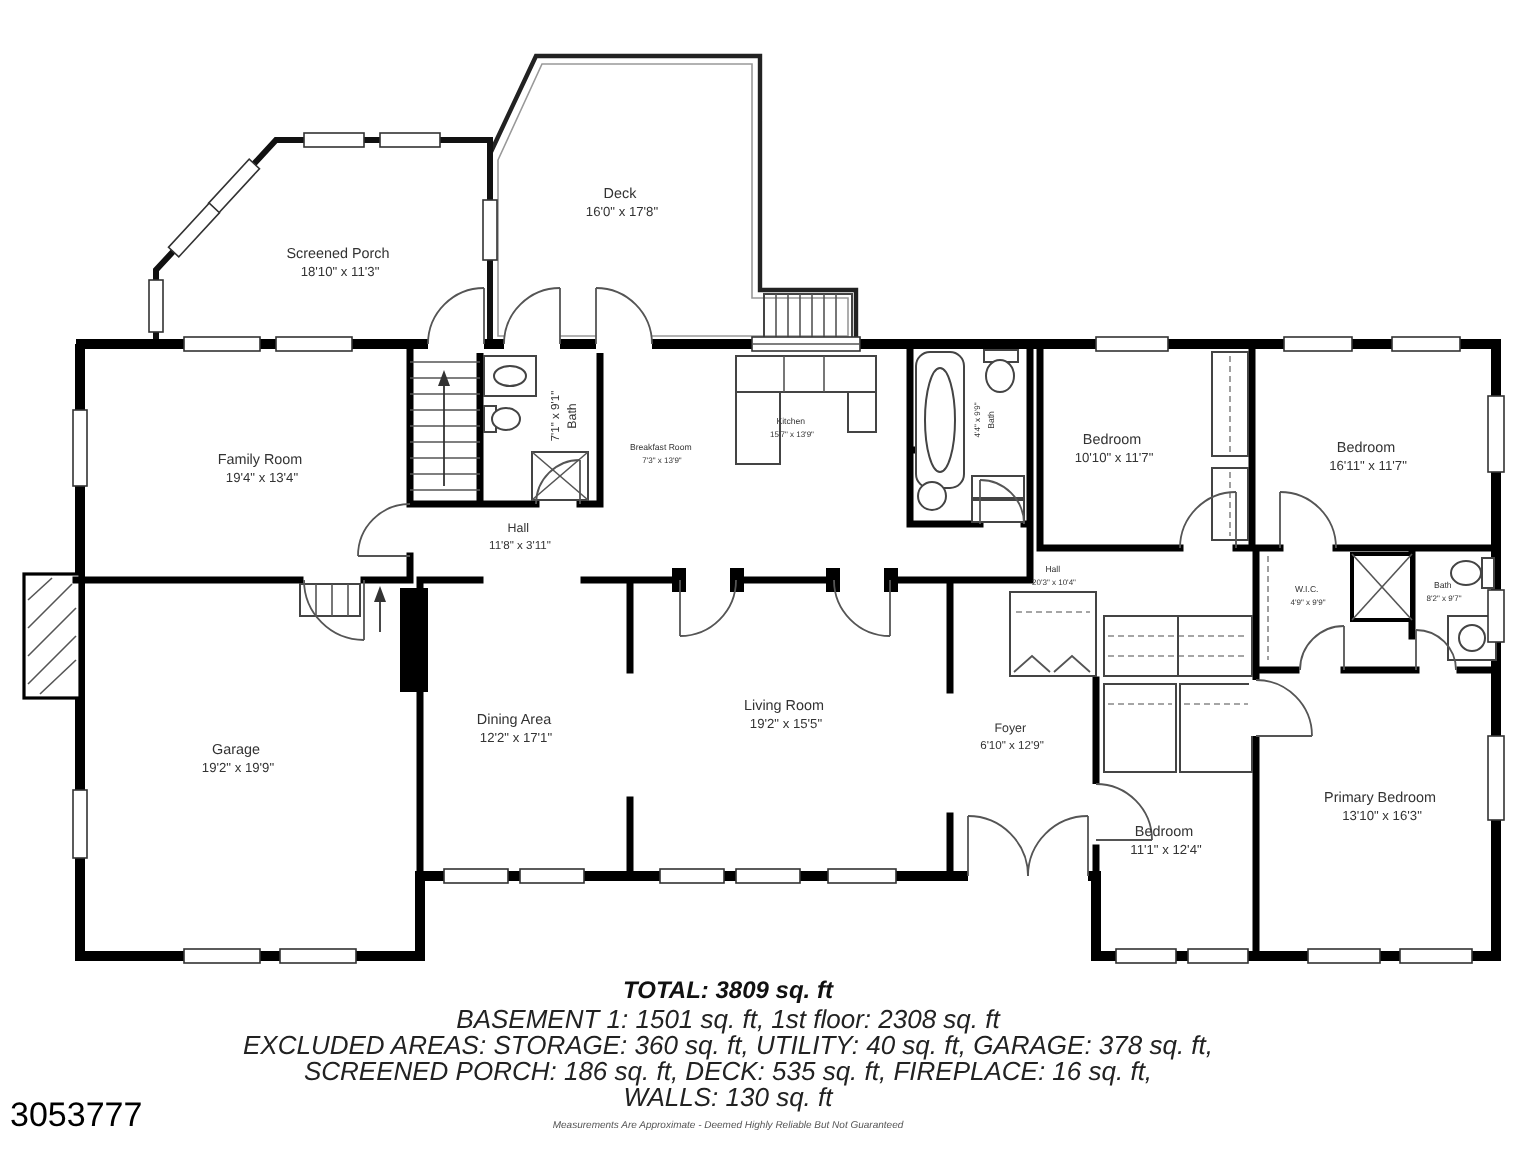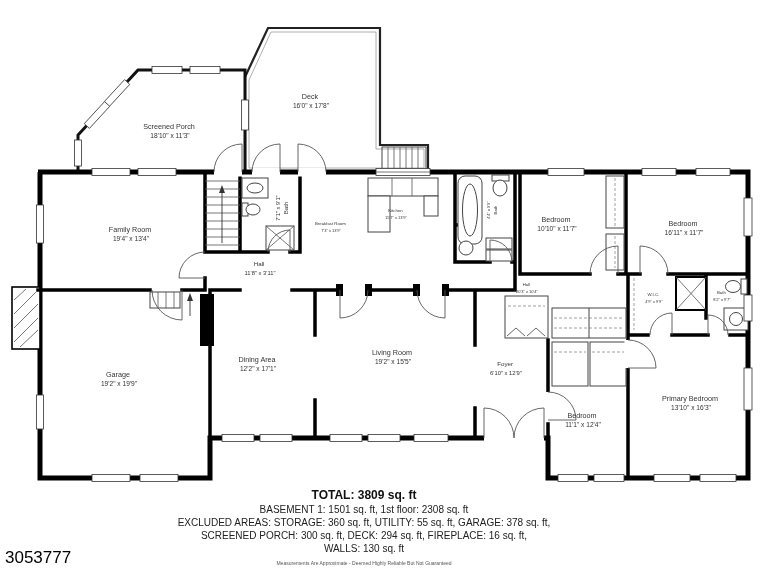--- a/index.html
+++ b/index.html
@@ -26,24 +26,24 @@
   .fix{stroke:#444;stroke-width:1;fill:#fff;}
   .fix-n{stroke:#444;stroke-width:1;fill:none;}
   .rail{stroke:#999;stroke-width:0.8;fill:none;}
   .dash{stroke:#888;stroke-width:0.8;fill:none;stroke-dasharray:3 2;}
   .arc{stroke:#555;stroke-width:0.9;fill:none;}
   .win{fill:#fff;stroke:#333;stroke-width:0.8;}
   .gap{fill:#fff;stroke:none;}
   .tread{stroke:#555;stroke-width:0.8;}
   .pillar{fill:#000;stroke:none;}
   #summary{
-    position:absolute;left:0;top:488px;width:728px;text-align:center;color:#222;
+    position:absolute;left:0;top:488px;width:728px;text-align:center;color:#222;font-style:italic;
   }
   #summary .total{font-size:12px;font-weight:bold;color:#111;margin:0 0 1px 0;}
-  #summary .sline{font-size:10px;line-height:13px;color:#222;margin:0;}
+  #summary .sline{font-size:13px;line-height:13px;color:#222;margin:0;}
   #summary .disc{font-size:5px;color:#555;margin-top:5px;}
   #listing-id{
     position:absolute;left:5px;top:548px;font-size:17px;color:#000;
   }
 </style>
 </head>
 <body>
 
 <svg width="768" height="576" viewBox="0 0 768 576">
 
@@ -356,19 +356,19 @@
     <text class="lbl" x="691" y="401">
       <tspan x="691" dy="0">Primary Bedroom</tspan>
       <tspan class="lbl-d" x="691" dy="9">13'10" x 16'3"</tspan>
     </text>
   </g>
 </svg>
 
 <div id="summary">
   <p class="total">TOTAL: 3809 sq. ft</p>
   <p class="sline">BASEMENT 1: 1501 sq. ft, 1st floor: 2308 sq. ft</p>
-  <p class="sline">EXCLUDED AREAS: STORAGE: 360 sq. ft, UTILITY: 55 sq. ft, GARAGE: 378 sq. ft,</p>
-  <p class="sline">SCREENED PORCH: 300 sq. ft, DECK: 294 sq. ft, FIREPLACE: 16 sq. ft,</p>
+  <p class="sline">EXCLUDED AREAS: STORAGE: 360 sq. ft, UTILITY: 40 sq. ft, GARAGE: 378 sq. ft,</p>
+  <p class="sline">SCREENED PORCH: 186 sq. ft, DECK: 535 sq. ft, FIREPLACE: 16 sq. ft,</p>
   <p class="sline">WALLS: 130 sq. ft</p>
   <p class="disc">Measurements Are Approximate - Deemed Highly Reliable But Not Guaranteed</p>
 </div>
 
 <div id="listing-id">3053777</div>
 
 </body></html>

